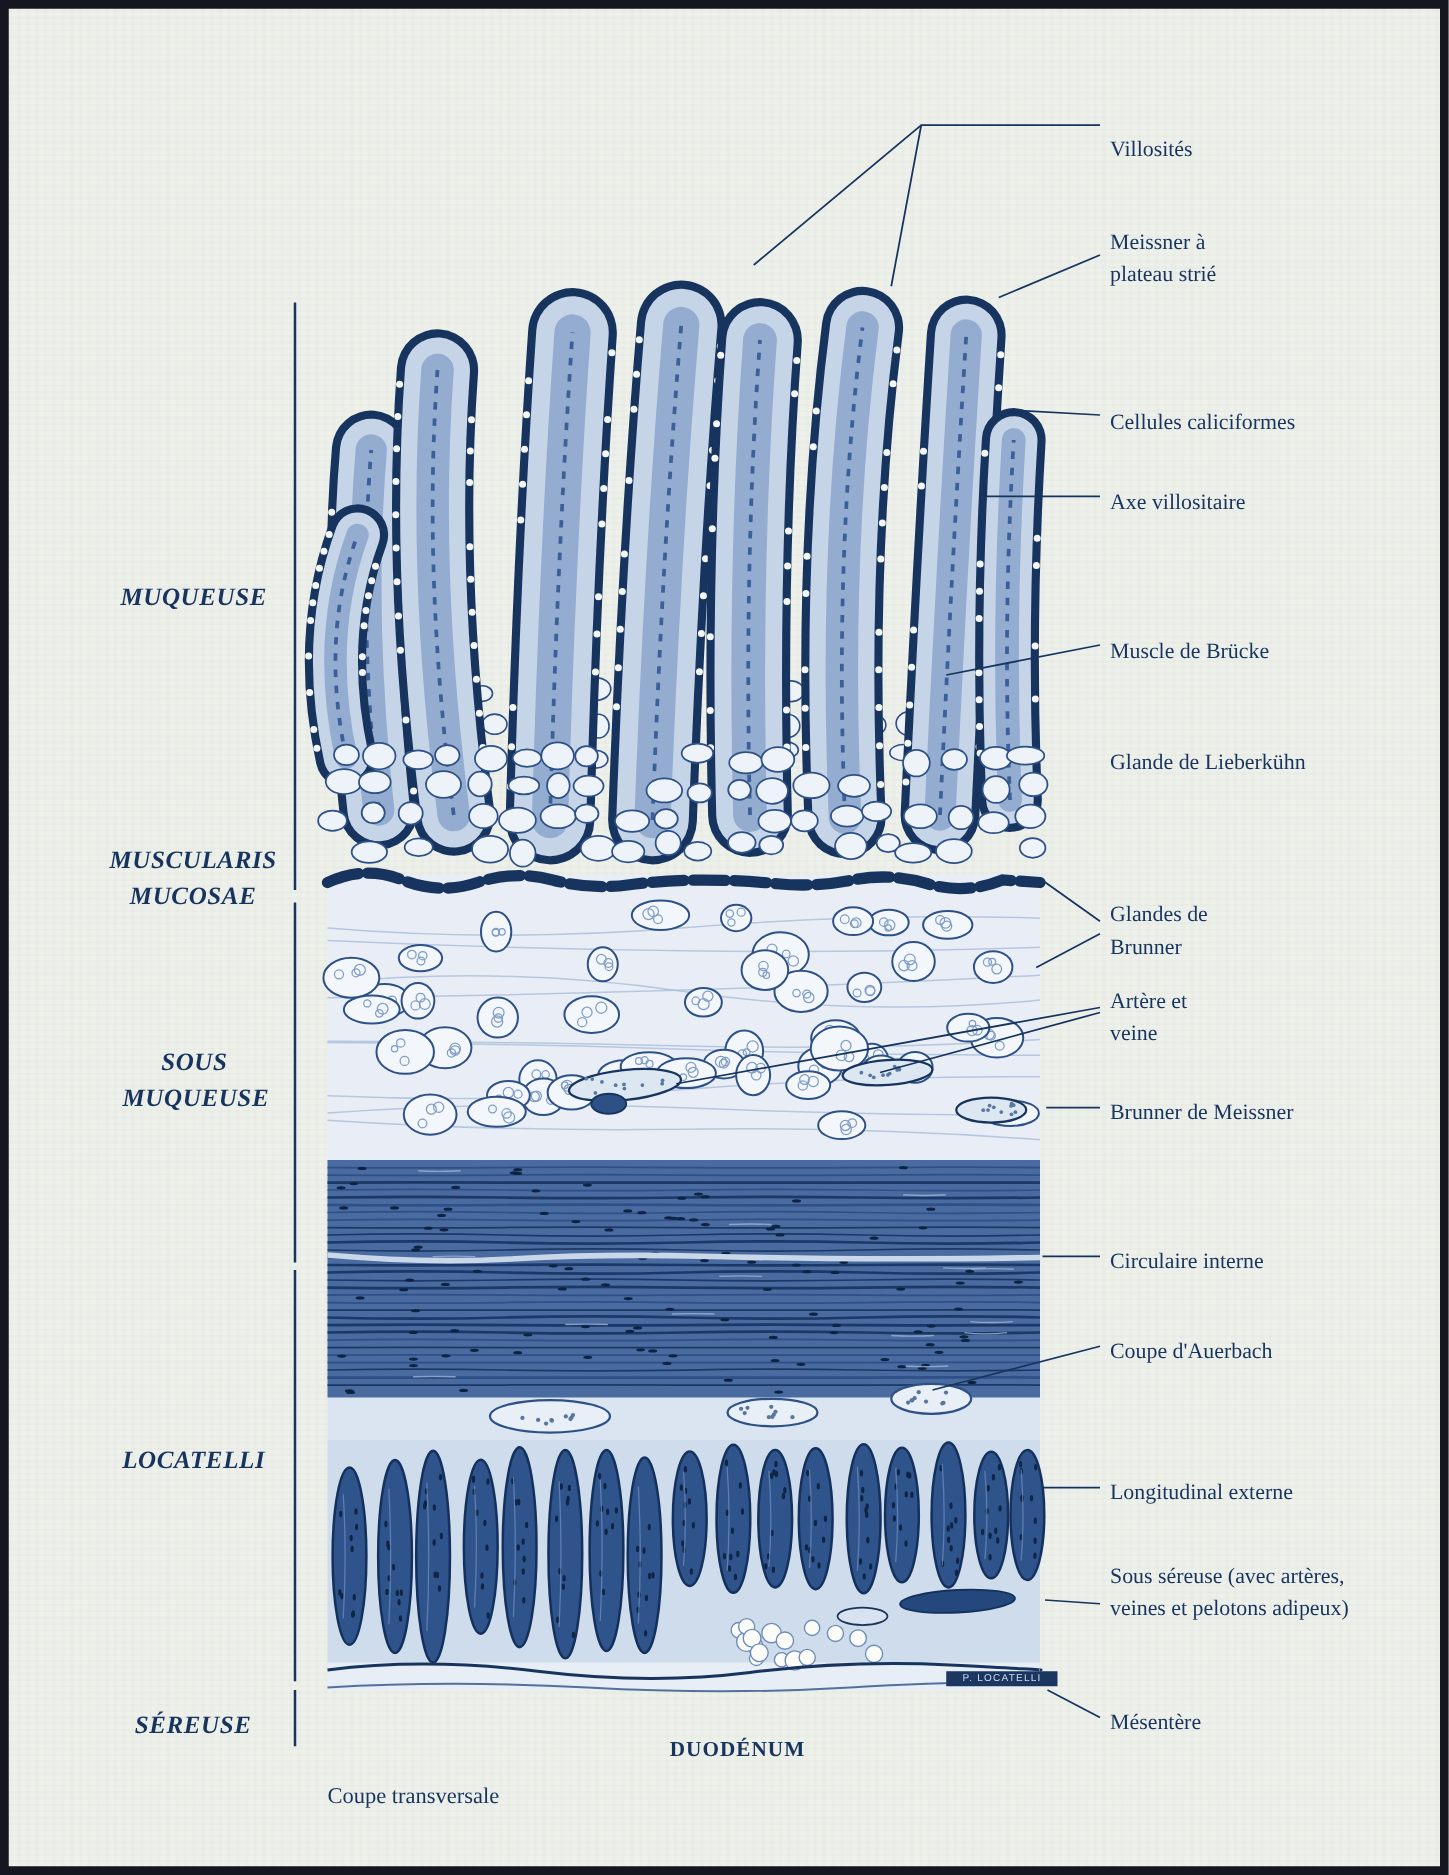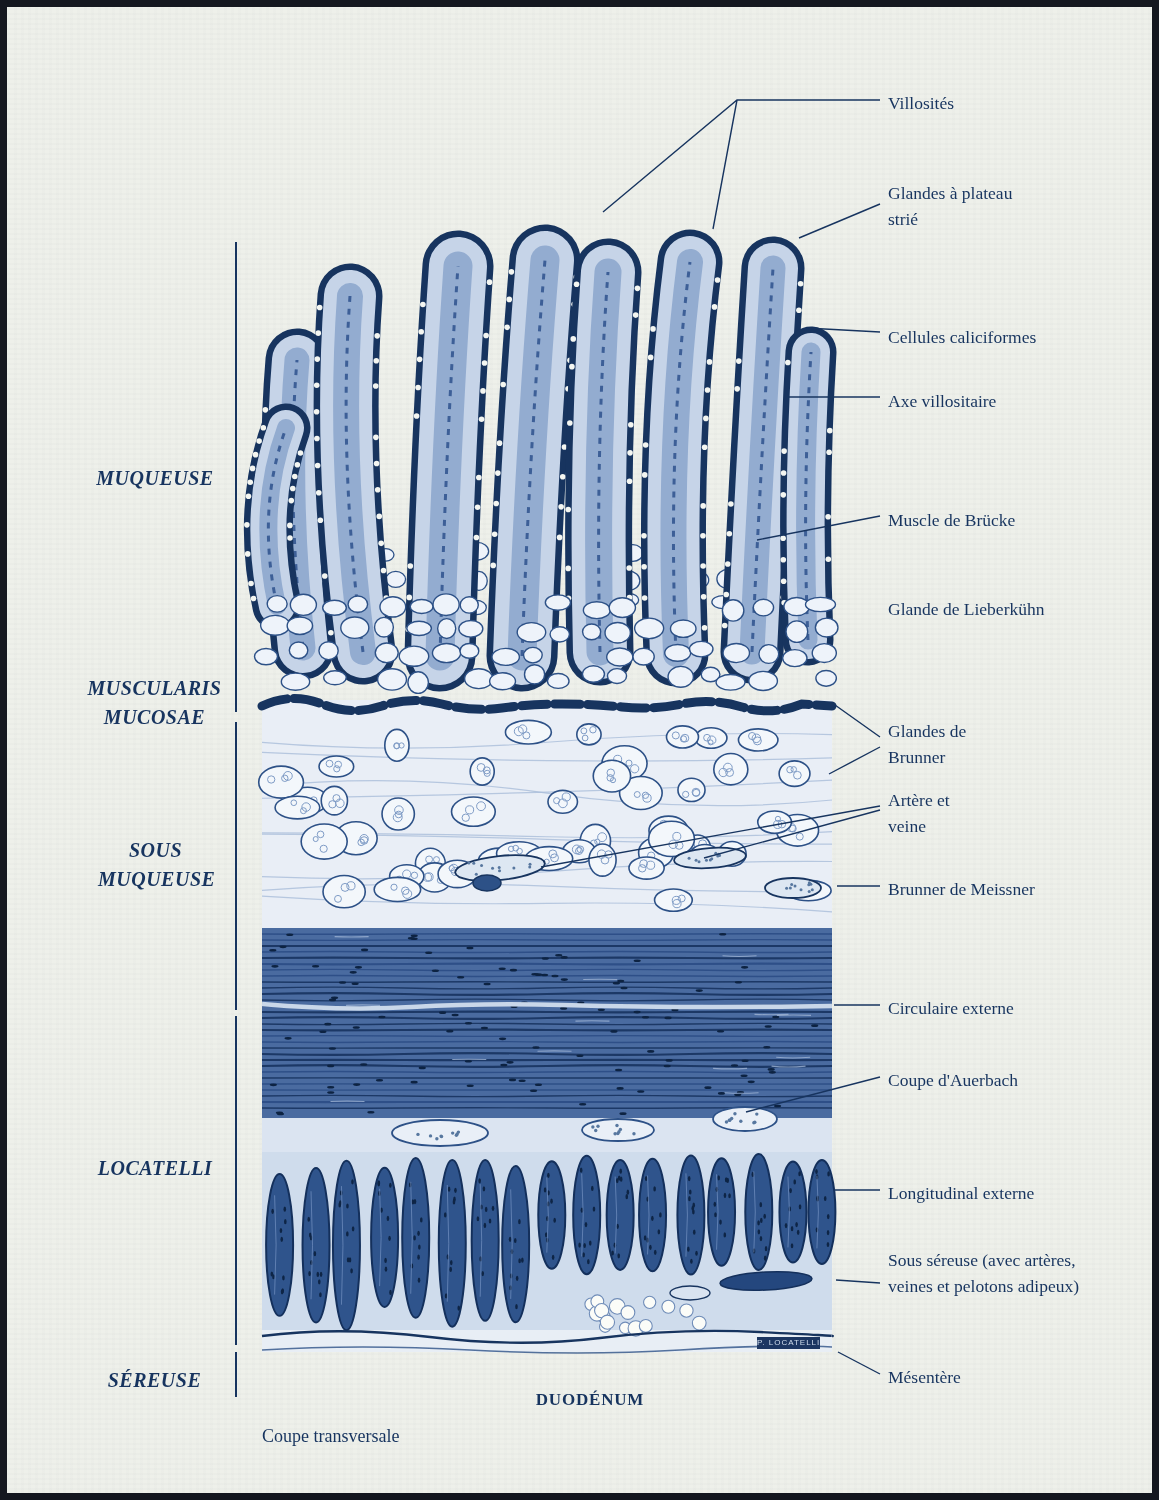--- a/index.html
+++ b/index.html
@@ -33,21 +33,21 @@
     text-align:center;font-weight:bold;font-size:17px;letter-spacing:.8px;
   }
   .subtitle{
     position:absolute;left:262px;width:650px;top:1426px;
     text-align:left;font-size:18px;
   }
   .signature{
     position:absolute;left:757px;top:1337px;
     background:#1c3662;color:#cfdcec;
     font-size:8px;letter-spacing:1px;
-    padding:2px 0;line-height:1;
+    padding:2px 13px;line-height:1;
     font-family:"Liberation Sans", sans-serif;
   }
 </style>
 </head>
 <body>
 
 <div class="page">
 
   <svg class="art" width="1159" height="1500" viewBox="0 0 1159 1500">
     <g id="tissue">
@@ -1000,30 +1000,30 @@
       <path d="M880 1374 L838 1352"></path>
     </g>
   </svg>
 
   <div class="layer-label" style="left:85px;top:464px;width:140px">MUQUEUSE</div>
   <div class="layer-label" style="left:72px;top:674px;width:165px">MUSCULARIS MUCOSAE</div>
   <div class="layer-label" style="left:98px;top:836px;width:115px">SOUS MUQUEUSE</div>
   <div class="layer-label" style="left:80px;top:1154px;width:150px">LOCATELLI</div>
   <div class="layer-label" style="left:92px;top:1366px;width:125px">SÉREUSE</div>
 
-  <div class="ann-label" style="left:888px;top:90px;width:240px">Villosités</div>
-  <div class="ann-label" style="left:888px;top:180px;width:125px">Glandes à plateau strié</div>
+  <div class="ann-label" style="left:888px;top:106px;width:240px">Villosités</div>
+  <div class="ann-label" style="left:888px;top:180px;width:125px">Meissner à plateau strié</div>
   <div class="ann-label" style="left:888px;top:324px;width:240px">Cellules caliciformes</div>
   <div class="ann-label" style="left:888px;top:388px;width:240px">Axe villositaire</div>
   <div class="ann-label" style="left:888px;top:507px;width:240px">Muscle de Brücke</div>
   <div class="ann-label" style="left:888px;top:596px;width:240px">Glande de Lieberkühn</div>
   <div class="ann-label" style="left:888px;top:718px;width:105px">Glandes de Brunner</div>
   <div class="ann-label" style="left:888px;top:787px;width:90px">Artère et veine</div>
   <div class="ann-label" style="left:888px;top:876px;width:240px">Brunner de Meissner</div>
-  <div class="ann-label" style="left:888px;top:995px;width:240px">Circulaire externe</div>
+  <div class="ann-label" style="left:888px;top:995px;width:240px">Circulaire interne</div>
   <div class="ann-label" style="left:888px;top:1067px;width:240px">Coupe d'Auerbach</div>
   <div class="ann-label" style="left:888px;top:1180px;width:240px">Longitudinal externe</div>
   <div class="ann-label" style="left:888px;top:1247px;width:200px">Sous séreuse (avec artères, veines et pelotons adipeux)</div>
   <div class="ann-label" style="left:888px;top:1364px;width:240px">Mésentère</div>
 
   <div class="title">DUODÉNUM</div>
   <div class="subtitle">Coupe transversale</div>
   <div class="signature">P. LOCATELLI</div>
 
 </div>

